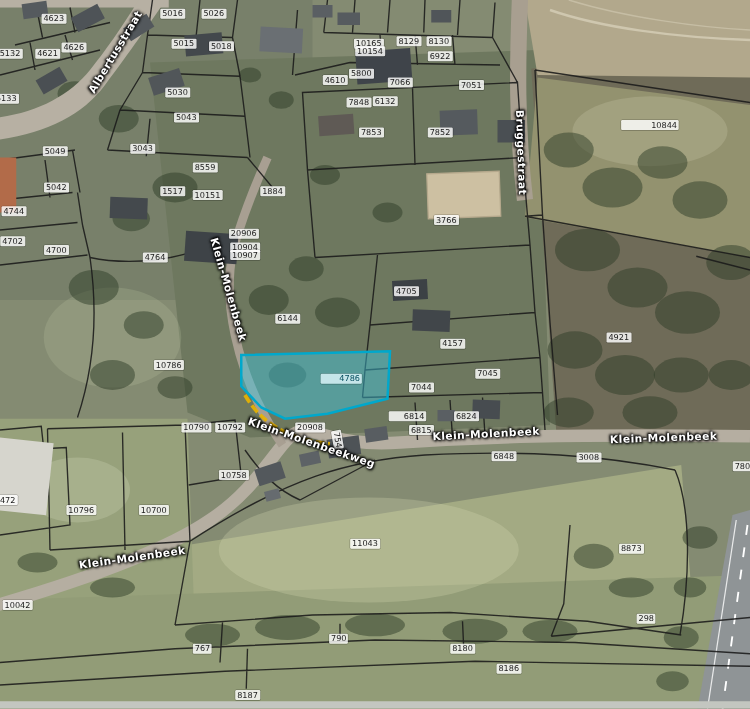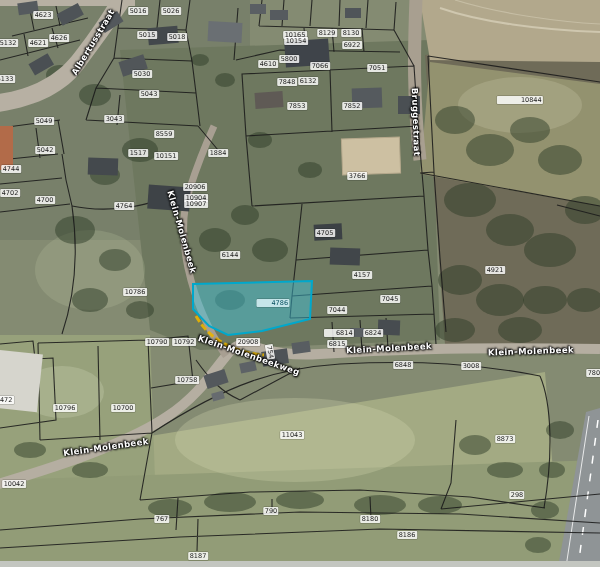--- a/index.html
+++ b/index.html
@@ -218,21 +218,21 @@
       <div class="parcel-label" style="left: 196px; top: 198px;">10904</div>
       <div class="parcel-label" style="left: 196px; top: 204px;">10907</div>
       <div class="parcel-label" style="left: 124px; top: 206px;">4764</div>
       <div class="parcel-label" style="left: 357px; top: 176px;">3766</div>
       <div class="parcel-label" style="left: 325px; top: 233px;">4705</div>
       <div class="parcel-label" style="left: 230px; top: 255px;">6144</div>
       <div class="parcel-label" style="left: 362px; top: 275px;">4157</div>
       <div class="parcel-label" style="left: 135px; top: 292px;">10786</div>
       <div class="parcel-label" style="left: 390px; top: 299px;">7045</div>
       <div class="parcel-label" style="left: 337px; top: 310px;">7044</div>
-      <div class="parcel-label" style="left: 339px; top: 333px; padding-left: 12px;">6814</div>
+      <div class="parcel-label" style="left: 326px; top: 333px; padding-left: 12px;">6814</div>
       <div class="parcel-label" style="left: 373px; top: 333px;">6824</div>
       <div class="parcel-label" style="left: 337px; top: 344px;">6815</div>
       <div class="parcel-label" style="left: 403px; top: 365px;">6848</div>
       <div class="parcel-label" style="left: 471px; top: 366px;">3008</div>
       <div class="parcel-label" style="left: 520px; top: 100px; padding-left: 24px;">10844</div>
       <div class="parcel-label" style="left: 495px; top: 270px;">4921</div>
       <div class="parcel-label" style="left: 248px; top: 342px;">20908</div>
       <div class="parcel-label" style="left: 270px; top: 352px; transform: translate(-50%, -50%) rotate(80deg);">754</div>
       <div class="parcel-label" style="left: 157px; top: 342px;">10790</div>
       <div class="parcel-label" style="left: 184px; top: 342px;">10792</div>

